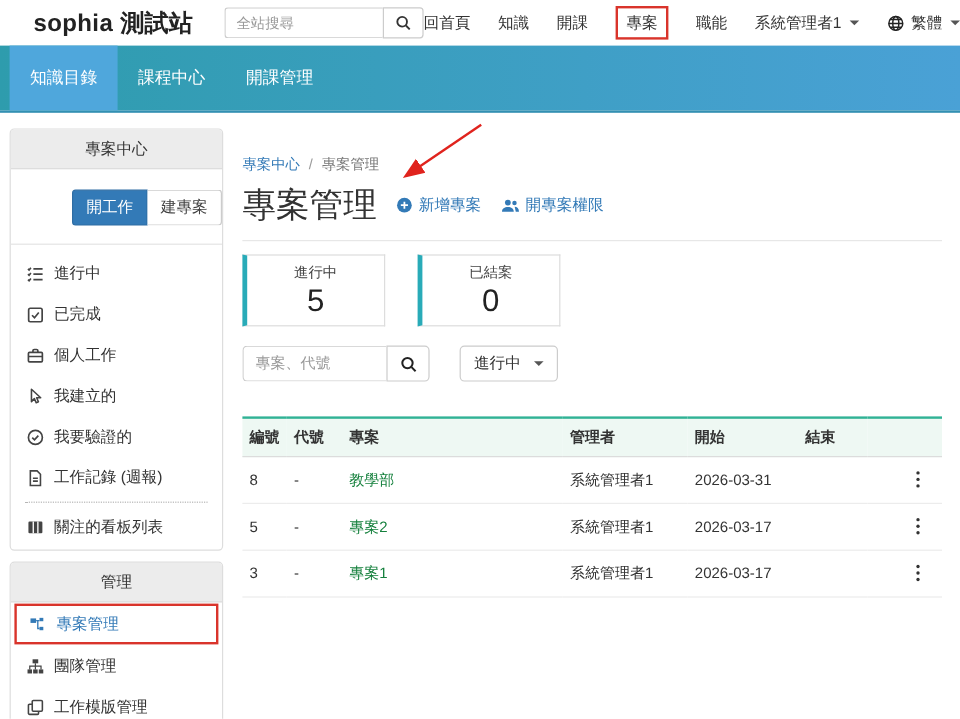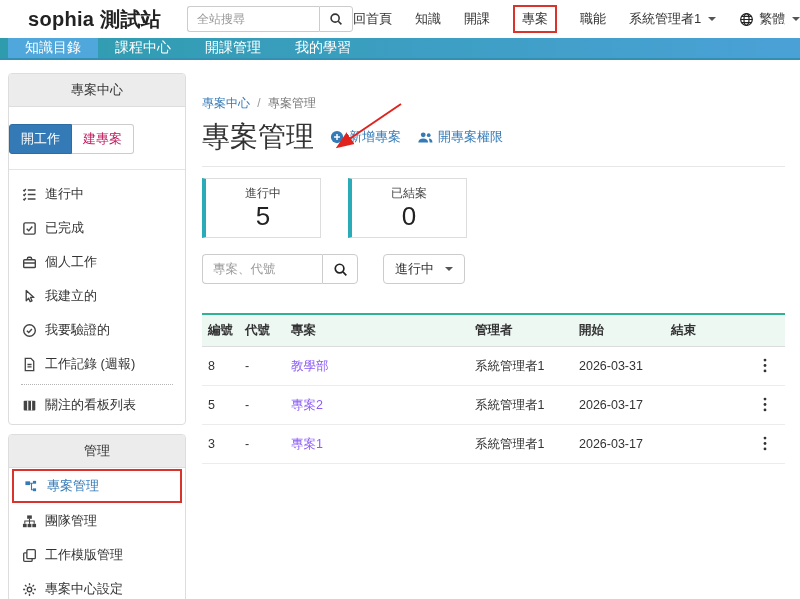--- a/index.html
+++ b/index.html
@@ -18,33 +18,33 @@
   .site-search input { width:132px; height:26px; border:1px solid #ccc; border-right:none; border-radius:3px 0 0 3px; padding:0 9px; font-size:12px; color:#701a75; outline:none; font-family:inherit; }
   .site-search input::placeholder { color:#999; }
   .site-search button { width:34px; height:26px; border:1px solid #ccc; background:#fff; border-radius:0 3px 3px 0; display:flex; align-items:center; justify-content:center; cursor:pointer; }
   .topnav { margin-left:auto; display:flex; align-items:center; gap:23px; font-size:13px; color:#333; white-space:nowrap; }
   .topnav .nav-link { cursor:pointer; display:flex; align-items:center; gap:5px; }
   .nav-link.boxed { border:2px solid #d9342b; padding:3px 7px; }
   .caret { display:inline-block; width:0; height:0; border-left:4px solid transparent; border-right:4px solid transparent; border-top:4px solid #555; margin-left:2px; }
   .font-btn { font-weight:bold; font-size:14px; color:#222; }
 
   
-  .navbar { height:22px; background:linear-gradient(90deg,#2e9cad,#4aa1d6); border-bottom:2px solid #3390b2; display:flex; align-items:stretch; padding-left:8px; }
+  .navbar { height:56px; background:linear-gradient(90deg,#2e9cad,#4aa1d6); border-bottom:2px solid #3390b2; display:flex; align-items:stretch; padding-left:8px; }
   .navbar .tab { display:flex; align-items:center; padding:0 17px; font-size:14px; color:#fff; cursor:pointer; }
   .navbar .tab.active { background:#4fa7dc; }
 
   
   .layout { display:flex; align-items:flex-start; padding-top:13px; }
   .sidebar { width:178px; margin-left:8px; flex-shrink:0; }
   .panel { border:1px solid #ddd; border-radius:4px; background:#fff; overflow:hidden; }
   .panel + .panel { margin-top:9px; }
   .panel.tall { height:220px; }
   .panel-head { background:#ececec; text-align:center; padding:7px 0; font-size:13px; color:#333; border-bottom:1px solid #ddd; }
-  .btn-row { display:flex; justify-content:flex-start; padding:17px 0 15px; }
-  .btn { font-size:13px; padding:5px 11px; border:1px solid #ccc; background:#fff; color:#be185d; cursor:pointer; font-family:inherit; }
+  .btn-row { display:flex; justify-content:flex-end; padding:17px 0 15px; }
+  .btn { font-size:13px; padding:5px 11px; border:1px solid #ccc; background:#fff; color:#404040; cursor:pointer; font-family:inherit; }
   .btn.primary { background:#337ab7; border-color:#2e6da4; color:#fff; border-radius:3px 0 0 3px; }
   .btn.plain { border-radius:0 3px 3px 0; border-left:none; }
   .side-divider { border-top:1px solid #e4e4e4; margin:0 0 7px; }
   .side-item { display:flex; align-items:center; gap:8px; padding:8px 13px; font-size:13px; color:#333; cursor:pointer; }
   .side-item .ic { width:15px; height:15px; flex-shrink:0; }
   .dotted { border-top:1px dotted #b5b5b5; margin:3px 12px; }
   .side-item.blue-link { color:#337ab7; }
   .side-item.red-annot { border:2px solid #d9342b; margin:1px 3px; padding:6px 10px; }
   .pad-bottom { padding-bottom:10px; }
 
@@ -70,21 +70,21 @@
   .filter-search button { width:36px; height:30px; border:1px solid #ccc; background:#fff; border-radius:0 4px 4px 0; display:flex; align-items:center; justify-content:center; cursor:pointer; }
   .status-select { margin-left:25px; height:30px; border:1px solid #ccc; border-radius:4px; background:#fff; display:flex; align-items:center; gap:9px; padding:0 11px; font-size:13px; color:#333; cursor:pointer; }
 
   table.projects { width:100%; border-collapse:collapse; margin-top:29px; font-size:12.5px; }
   .projects thead tr { background:#eef8f3; }
   .projects th { text-align:left; padding:7px 6px; font-weight:bold; color:#333; border-top:2px solid #30b295; border-bottom:1px solid #dcdcdc; white-space:nowrap; }
   .projects td { padding:9px 6px; border-bottom:1px solid #ececec; color:#333; white-space:nowrap; }
   .c-id { width:34px; } .c-code { width:46px; } .c-name { width:184px; }
   .c-mgr { width:104px; } .c-start { width:92px; } .c-end { width:58px; } .c-act { width:auto; }
   td.c-act, th.c-act { text-align:right; padding-right:14px; }
-  .proj-link { color:#8b5cf6; cursor:pointer; }
+  .proj-link { color:#15803d; cursor:pointer; }
   .kebab-btn { background:none; border:none; padding:2px 4px; cursor:pointer; }
 
   
   .annot-overlay { position:absolute; left:0; top:0; width:800px; height:599px; pointer-events:none; z-index:40; }
 </style>
 </head>
 <body>
 
 <div class="topbar">
   <div class="brand">sophia 測試站</div>
@@ -126,21 +126,20 @@
       <span>A</span>
 
     </span>
   </div>
 </div>
 
 <div class="navbar">
   <div class="tab active">知識目錄</div>
   <div class="tab">課程中心</div>
   <div class="tab">開課管理</div>
-  <div class="tab">我的學習</div>
 </div>
 
 <div class="layout">
 
   <div class="sidebar">
 
     <div class="panel">
       <div class="panel-head">專案中心</div>
 
       <div class="btn-row">

